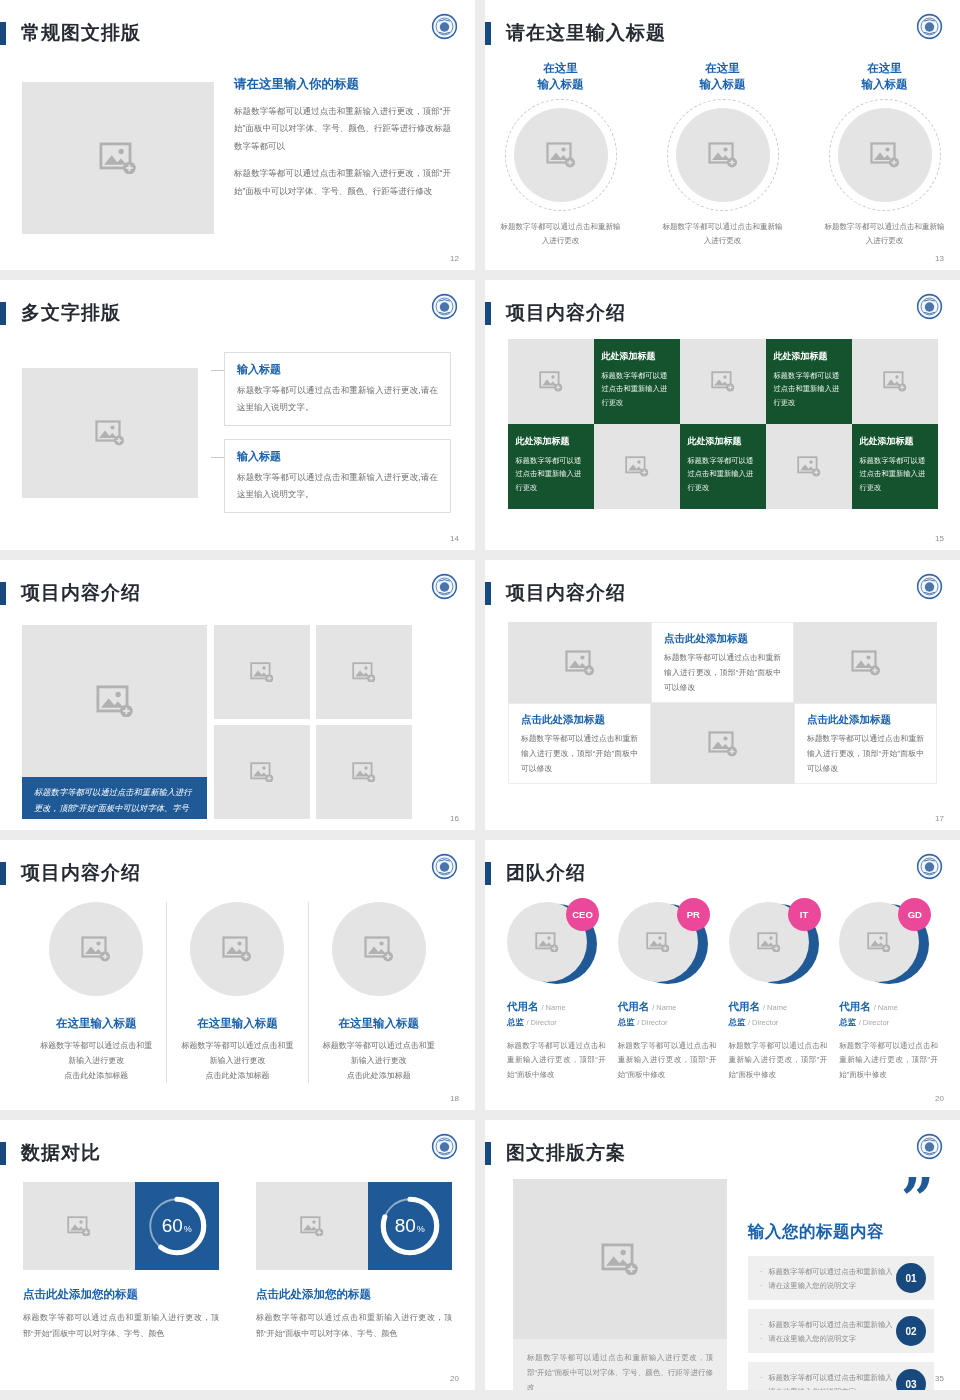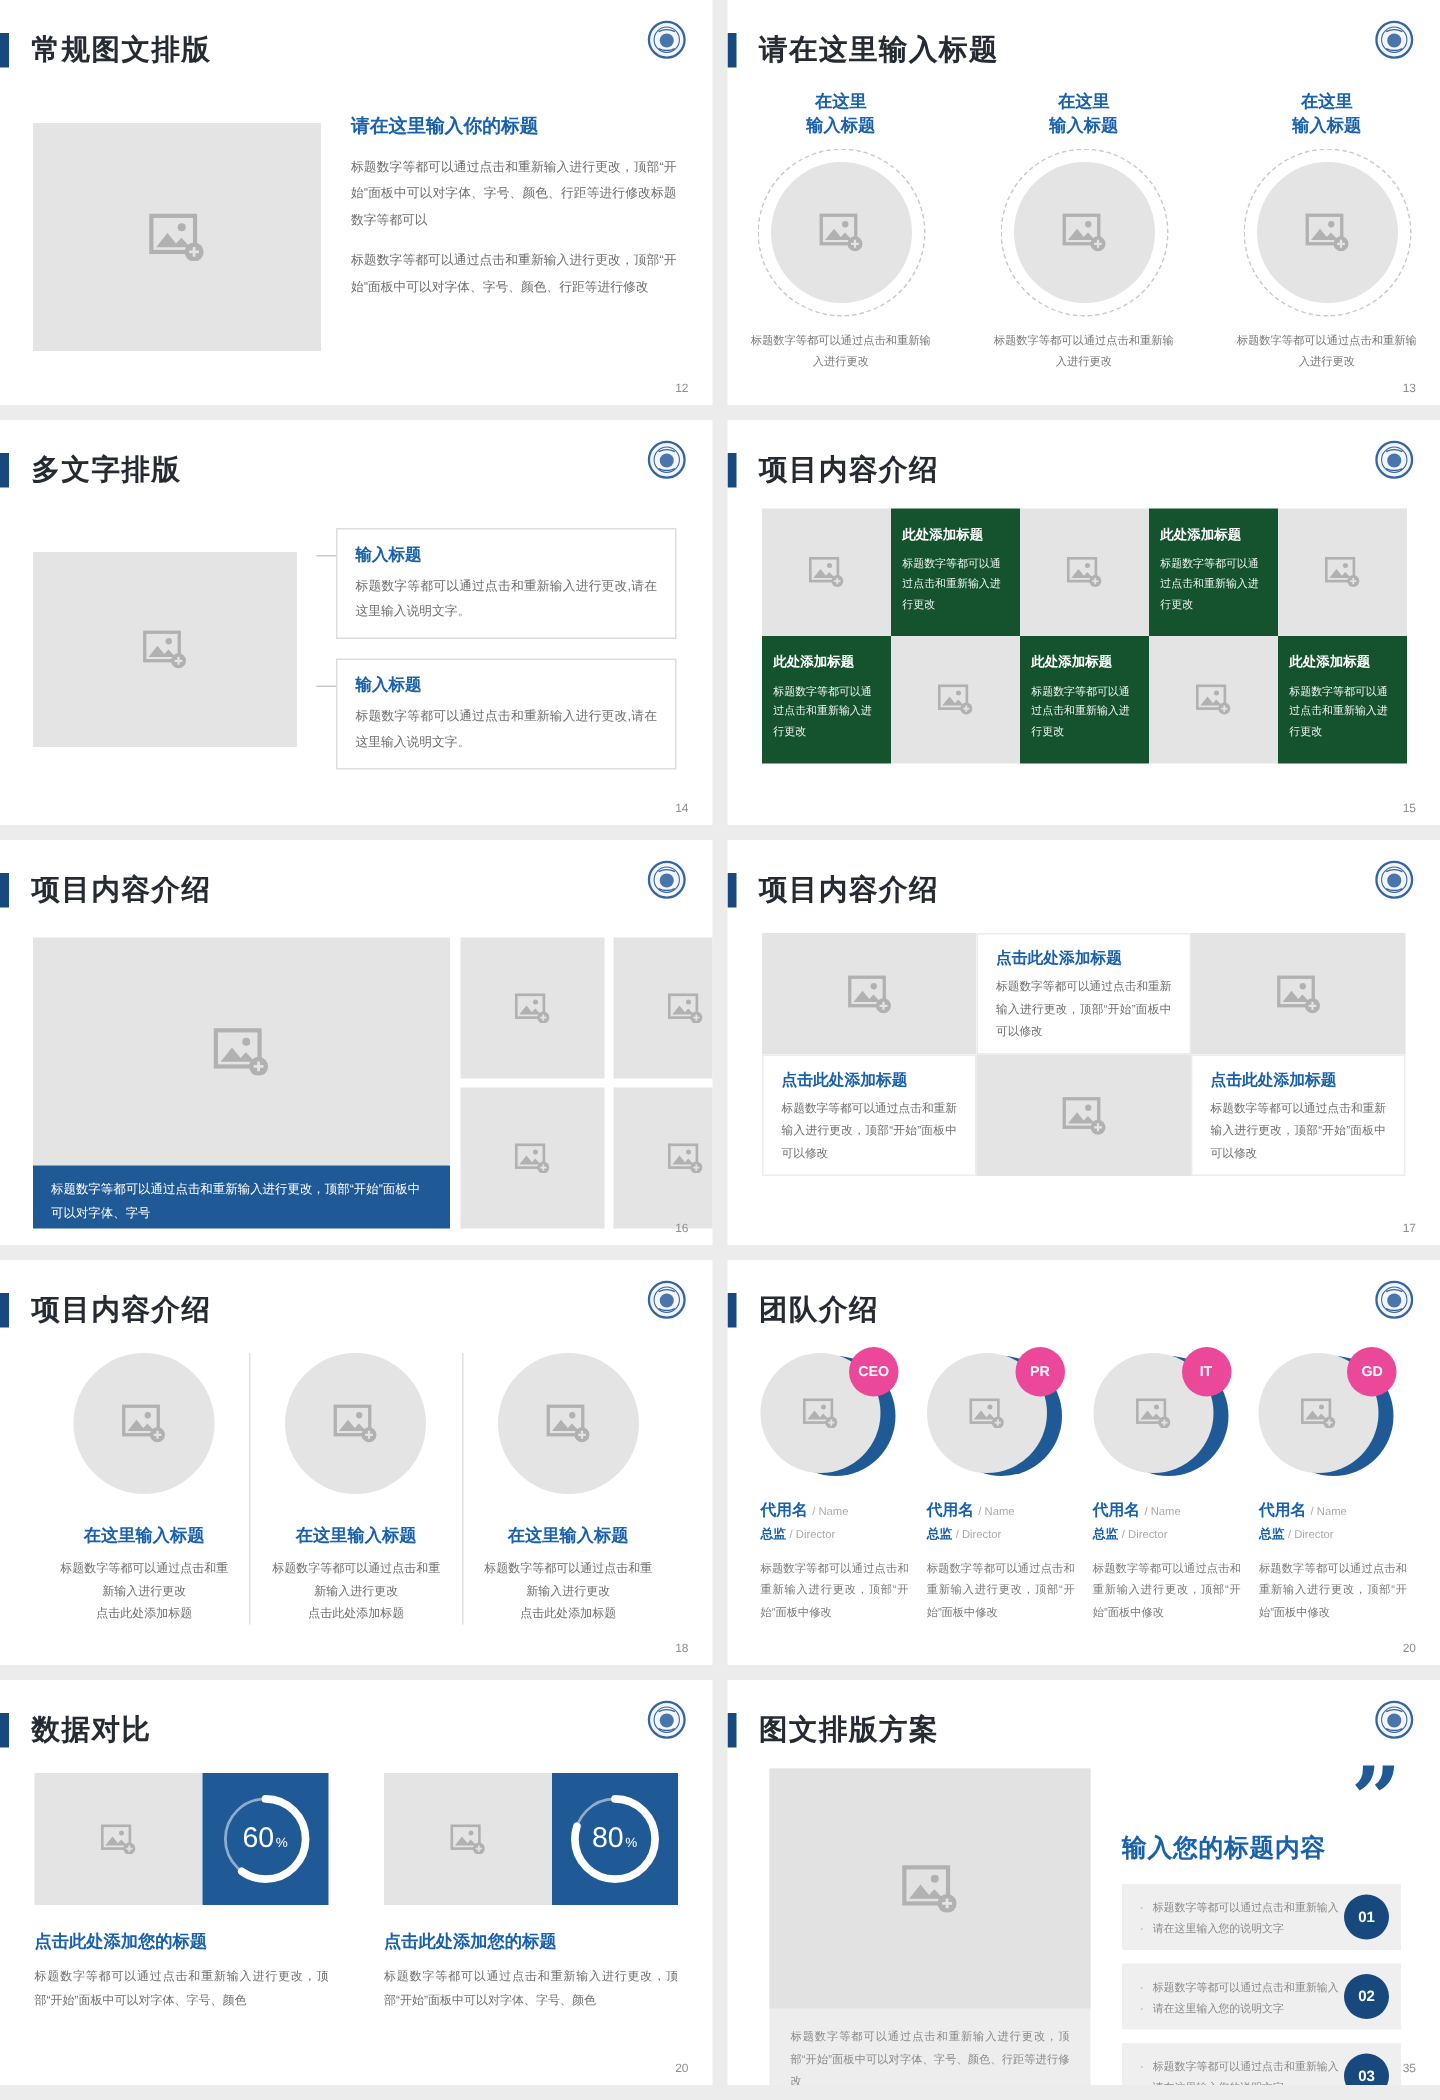--- a/index.html
+++ b/index.html
@@ -45,21 +45,21 @@
   .b14 { font-size:8.5px; color:#6e6e6e; line-height:1.95; text-align:justify; }
 
   
   .grid15 { display:grid; grid-template-columns:repeat(5,86px); grid-auto-rows:85px; justify-content:center; margin-top:13px; }
   .blue15 { background:#14532d; color:#fff; padding:11px 8px 0; }
   .bt15 { font-size:9px; font-weight:bold; margin-bottom:6px; }
   .bb15 { font-size:7.3px; line-height:1.85; color:rgba(255,255,255,.93); }
 
   
   .c16 { display:flex; gap:7px; padding:19px 22px 0; }
-  .left16 { width:278px; flex:none; }
+  .left16 { width:185px; flex:none;font-style:italic; }
   .left16 .ph { height:152px; }
   .cap16 { background:#1f5a96; color:#fff; font-size:8.3px; line-height:1.95; padding:7px 12px; height:42px; }
   .grid16 { display:grid; grid-template-columns:96px 96px; grid-auto-rows:94px; gap:6px; }
 
   
   .grid17 { display:grid; grid-template-columns:repeat(3,143px); grid-auto-rows:81px; justify-content:center; margin-top:16px; }
   .cell17 { background:#fff; border:1px solid #ececec; padding:9px 12px 0; }
   .t17 { color:#1a61ac; font-weight:bold; font-size:10.5px; margin-bottom:5px; }
   .b17 { font-size:7.8px; color:#6e6e6e; line-height:1.9; text-align:justify; }
 

